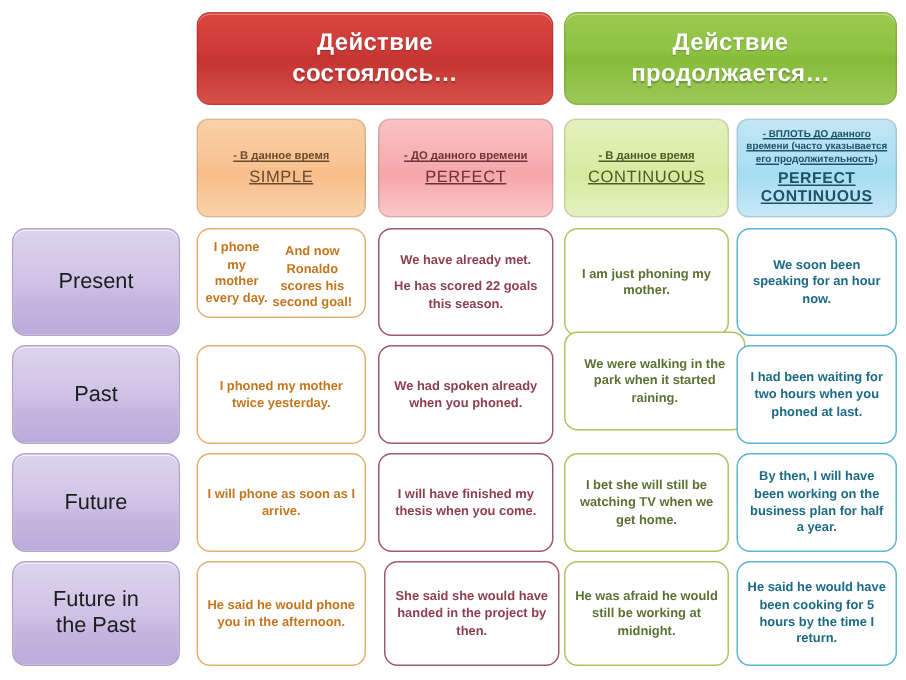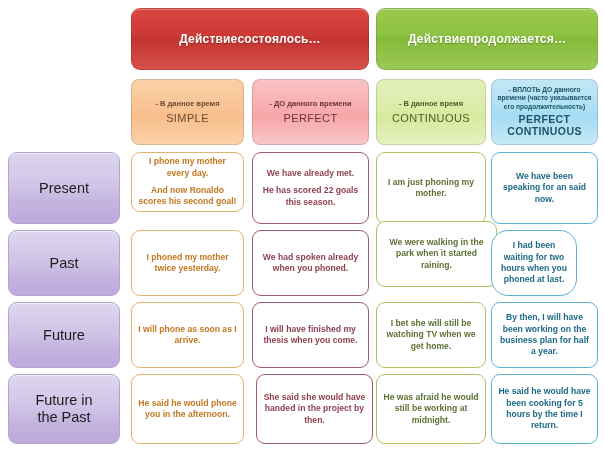--- a/index.html
+++ b/index.html
@@ -17,26 +17,26 @@
     width: 604px;
     height: 453px;
     background: #ffffff;
   }
 
   
   .group-header {
     position: absolute;
     border-radius: 9px;
     display: flex;
-    flex-direction: row;
+    flex-direction: column;
     align-items: center;
     justify-content: center;
     color: #ffffff;
     font-weight: bold;
-    font-size: 12px;
+    font-size: 16px;
     line-height: 21px;
     text-align: center;
     letter-spacing: 0.2px;
     text-shadow: 0 1px 1px rgba(0,0,0,0.28);
     border: 1px solid rgba(0,0,0,0.10);
   }
   .group-header span { display: block; }
 
   #group-completed {
     left: 131px; top: 8px; width: 238px; height: 62px;
@@ -55,20 +55,21 @@
     top: 79px;
     height: 66px;
     border-radius: 8px;
     border: 1px solid rgba(0,0,0,0.12);
     display: flex;
     flex-direction: column;
     align-items: center;
     justify-content: center;
     text-align: center;
     padding: 2px 4px;
+    text-decoration: underline;
   }
   .aspect .ru {
     font-size: 7.5px;
     line-height: 9.5px;
     font-weight: bold;
     margin-bottom: 3px;
   }
   .aspect .en {
     font-size: 11px;
     line-height: 13px;
@@ -168,35 +169,35 @@
     <div class="en two-line">PERFECT</div>
     <div class="en two-line">CONTINUOUS</div>
   </div>
 
   <div class="tense-label" style="top:152px;height:72px;">Present</div>
   <div class="tense-label" style="top:230px;height:66px;">Past</div>
   <div class="tense-label" style="top:302px;height:66px;">Future</div>
   <div class="tense-label" style="top:374px;height:70px;white-space:pre-line;">Future in
 the Past</div>
 
-  <div class="cell col-simple" style="left:131px;top:152px;width:113px;height:60px;flex-direction:column;">
+  <div class="cell col-simple" style="left:131px;top:152px;width:113px;height:60px;">
     <span class="para">I phone my mother every day.</span>
     <span class="para">And now Ronaldo scores his second goal!</span>
   </div>
   <div class="cell col-perfect" style="left:252px;top:152px;width:117px;height:72px;flex-direction:column;">
     <span class="para">We have already met.</span>
     <span class="para">He has scored 22 goals this season.</span>
   </div>
   <div class="cell col-cont" style="left:376px;top:152px;width:110px;height:72px;">I am just phoning my mother.</div>
-  <div class="cell col-perfcont" style="left:491px;top:152px;width:107px;height:72px;">We have been speaking for an said now.</div>
+  <div class="cell col-perfcont" style="left:491px;top:152px;width:107px;height:72px;">We soon been speaking for an hour now.</div>
 
   <div class="cell col-simple" style="left:131px;top:230px;width:113px;height:66px;">I phoned my mother twice yesterday.</div>
   <div class="cell col-perfect" style="left:252px;top:230px;width:117px;height:66px;text-align:center;">We had spoken already when you phoned.</div>
   <div class="cell col-cont" style="left:376px;top:221px;width:121px;height:66px;">We were walking in the park when it started raining.</div>
-  <div class="cell col-perfcont" style="left:491px;top:230px;width:86px;height:66px;border-radius:17px;">I had been waiting for two hours when you phoned at last.</div>
+  <div class="cell col-perfcont" style="left:491px;top:230px;width:107px;height:66px;">I had been waiting for two hours when you phoned at last.</div>
 
   <div class="cell col-simple" style="left:131px;top:302px;width:113px;height:66px;">I will phone as soon as I arrive.</div>
   <div class="cell col-perfect" style="left:252px;top:302px;width:117px;height:66px;">I will have finished my thesis when you come.</div>
   <div class="cell col-cont" style="left:376px;top:302px;width:110px;height:66px;">I bet she will still be watching TV when we get home.</div>
   <div class="cell col-perfcont" style="left:491px;top:302px;width:107px;height:66px;">By then, I will have been working on the business plan for half a year.</div>
 
   <div class="cell col-simple" style="left:131px;top:374px;width:113px;height:70px;">He said he would phone you in the afternoon.</div>
   <div class="cell col-perfect" style="left:256px;top:374px;width:117px;height:70px;">She said she would have handed in the project by then.</div>
   <div class="cell col-cont" style="left:376px;top:374px;width:110px;height:70px;">He was afraid he would still be working at midnight.</div>
   <div class="cell col-perfcont" style="left:491px;top:374px;width:107px;height:70px;">He said he would have been cooking for 5 hours  by the time I return.</div>

